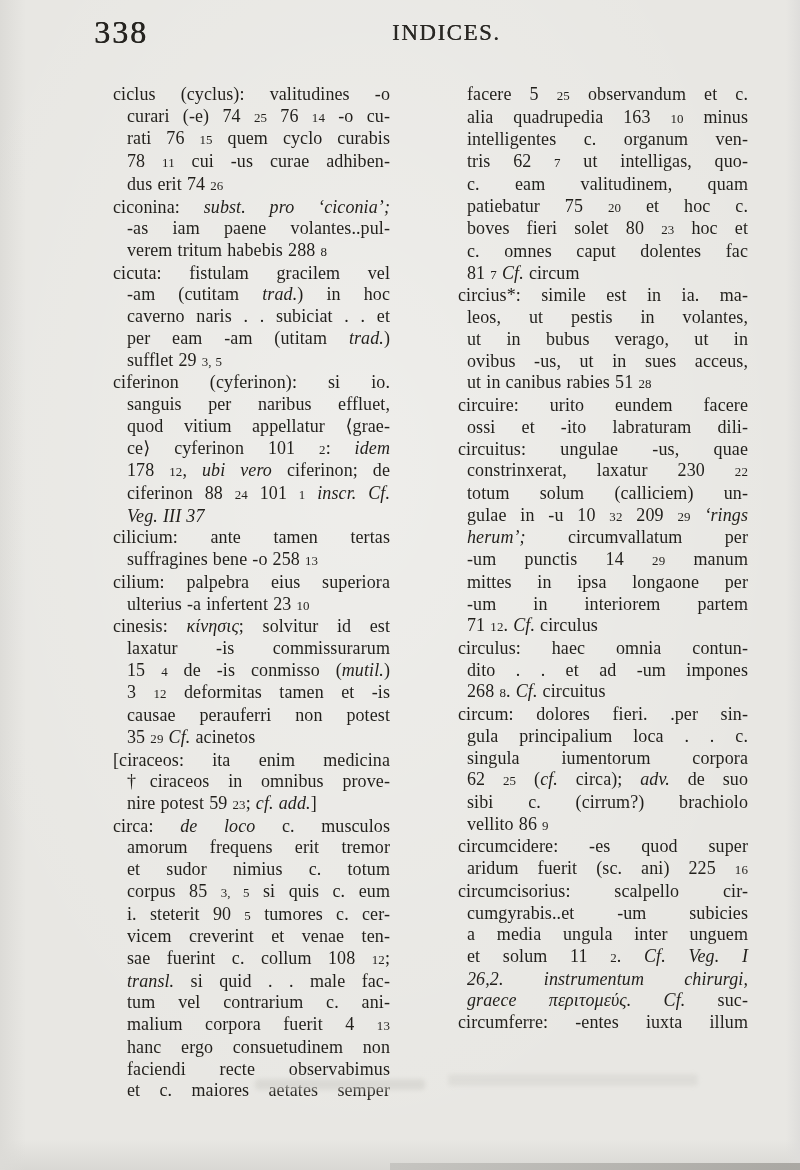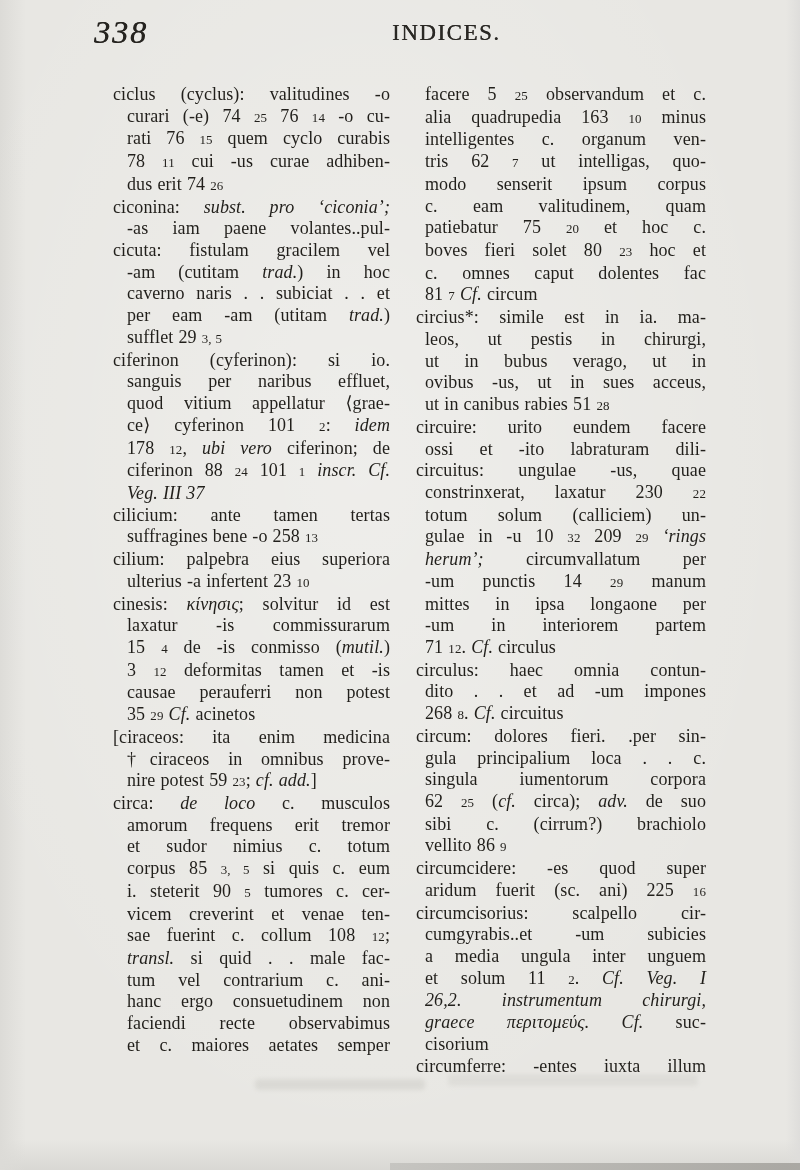--- a/index.html
+++ b/index.html
@@ -23,34 +23,33 @@
     opacity:.85;
   }
   .smudge{
     position:absolute;background:#cfcec9;opacity:.55;
     filter:blur(2px);border-radius:4px;
   }
   .pagenum{
     position:absolute;left:94px;top:14px;
     font-size:32px;color:#262420;letter-spacing:2px;
     text-shadow:0.4px 0 0 #262420;
-    font-style:italic;
   }
   .runhead{
     position:absolute;left:392px;top:20px;
     font-size:23px;color:#2a2824;letter-spacing:1.5px;
     text-shadow:0.3px 0 0 #2a2824;
   }
   .col{
     position:absolute;top:84px;
     font-size:18px;line-height:21.72px;color:#211f1b;
     letter-spacing:0.1px;word-spacing:0.5px;
   }
   .col-left{left:113px;width:277px;}
-  .col-right{left:416px;width:290px;}
+  .col-right{left:458px;width:290px;}
   .line{
     text-align:justify;text-align-last:justify;
     -moz-text-align-last:justify;
   }
   .col-left .line{padding-left:14px;}
   .col-right .line{padding-left:9px;}
   .line.head{padding-left:0;}
   .line.endline{text-align-last:left;-moz-text-align-last:left;}
   .bd{font-weight:normal;}
   .it{font-style:italic;}
@@ -65,20 +64,21 @@
 <div class="runhead">INDICES.</div>
 
 <div class="col col-left" id="col-left">
     <div class="line head"><span class="bd">ciclus</span><span> (cyclus): valitudines -o</span></div>
     <div class="line"><span>curari (-e) 74 </span><span class="sm">25</span><span> 76 </span><span class="sm">14</span><span> -o cu-</span></div>
     <div class="line"><span>rati 76 </span><span class="sm">15</span><span> quem cyclo curabis</span></div>
     <div class="line"><span>78 </span><span class="sm">11</span><span> cui -us curae adhiben-</span></div>
     <div class="line endline"><span>dus erit 74 </span><span class="sm">26</span></div>
     <div class="line head"><span class="bd">ciconina</span><span>: </span><span class="it">subst. pro ‘ciconia’;</span></div>
     <div class="line"><span>-as iam paene volantes..pul-</span></div>
+    <div class="line endline"><span>verem tritum habebis 288 </span><span class="sm">8</span></div>
     <div class="line head"><span class="bd">cicuta</span><span>: fistulam gracilem vel</span></div>
     <div class="line"><span>-am (cutitam </span><span class="it">trad.</span><span>) in hoc</span></div>
     <div class="line"><span>caverno naris . . subiciat . . et</span></div>
     <div class="line"><span>per eam -am (utitam </span><span class="it">trad.</span><span>)</span></div>
     <div class="line endline"><span>sufflet 29 </span><span class="sm">3, 5</span></div>
     <div class="line head"><span class="bd">ciferinon</span><span> (cyferinon): si io.</span></div>
     <div class="line"><span>sanguis per naribus effluet,</span></div>
     <div class="line"><span>quod vitium appellatur ⟨grae-</span></div>
     <div class="line"><span>ce⟩ cyferinon 101 </span><span class="sm">2</span><span>: </span><span class="it">idem</span></div>
     <div class="line"><span>178 </span><span class="sm">12</span><span>, </span><span class="it">ubi vero</span><span> ciferinon; de</span></div>
@@ -99,37 +99,37 @@
     <div class="line endline"><span>nire potest 59 </span><span class="sm">23</span><span>; </span><span class="it">cf. add.</span><span>]</span></div>
     <div class="line head"><span class="bd">circa</span><span>: </span><span class="it">de loco</span><span> c. musculos</span></div>
     <div class="line"><span>amorum frequens erit tremor</span></div>
     <div class="line"><span>et sudor nimius c. totum</span></div>
     <div class="line"><span>corpus 85 </span><span class="sm">3, 5</span><span> si quis c. eum</span></div>
     <div class="line"><span>i. steterit 90 </span><span class="sm">5</span><span> tumores c. cer-</span></div>
     <div class="line"><span>vicem creverint et venae ten-</span></div>
     <div class="line"><span>sae fuerint c. collum 108 </span><span class="sm">12</span><span>;</span></div>
     <div class="line"><span class="it">transl.</span><span> si quid . . male fac-</span></div>
     <div class="line"><span>tum vel contrarium c. ani-</span></div>
+    <div class="line"><span>malium corpora fuerit 4 </span><span class="sm">13</span></div>
     <div class="line"><span>hanc ergo consuetudinem non</span></div>
     <div class="line"><span>faciendi recte observabimus</span></div>
     <div class="line"><span>et c. maiores aetates semper</span></div>
   </div>
 <div class="col col-right" id="col-right">
     <div class="line"><span>facere 5 </span><span class="sm">25</span><span> observandum et c.</span></div>
     <div class="line"><span>alia quadrupedia 163 </span><span class="sm">10</span><span> minus</span></div>
     <div class="line"><span>intelligentes c. organum ven-</span></div>
     <div class="line"><span>tris 62 </span><span class="sm">7</span><span> ut intelligas, quo-</span></div>
-    <div class="line"><span>modo senserit ipsum corpus</span></div>
     <div class="line"><span>c. eam valitudinem, quam</span></div>
     <div class="line"><span>patiebatur 75 </span><span class="sm">20</span><span> et hoc c.</span></div>
     <div class="line"><span>boves fieri solet 80 </span><span class="sm">23</span><span> hoc et</span></div>
     <div class="line"><span>c. omnes caput dolentes fac</span></div>
     <div class="line endline"><span>81 </span><span class="sm">7</span><span> </span><span class="it">Cf.</span><span> circum</span></div>
     <div class="line head"><span class="bd">circius*</span><span>: simile est in ia. ma-</span></div>
-    <div class="line"><span>leos, ut pestis in chirurgi,</span></div>
+    <div class="line"><span>leos, ut pestis in volantes,</span></div>
     <div class="line"><span>ut in bubus verago, ut in</span></div>
     <div class="line"><span>ovibus -us, ut in sues acceus,</span></div>
     <div class="line endline"><span>ut in canibus rabies 51 </span><span class="sm">28</span></div>
     <div class="line head"><span class="bd">circuire</span><span>: urito eundem facere</span></div>
     <div class="line"><span>ossi et -ito labraturam dili-</span></div>
     <div class="line head"><span class="bd">circuitus</span><span>: ungulae -us, quae</span></div>
     <div class="line"><span>constrinxerat, laxatur 230 </span><span class="sm">22</span></div>
     <div class="line"><span>totum solum (calliciem) un-</span></div>
     <div class="line"><span>gulae in -u 10 </span><span class="sm">32</span><span> 209 </span><span class="sm">29</span><span> </span><span class="it">‘rings</span></div>
     <div class="line"><span class="it">herum’;</span><span> circumvallatum per</span></div>
@@ -147,19 +147,18 @@
     <div class="line"><span>sibi c. (cirrum?) brachiolo</span></div>
     <div class="line endline"><span>vellito 86 </span><span class="sm">9</span></div>
     <div class="line head"><span class="bd">circumcidere</span><span>: -es quod super</span></div>
     <div class="line"><span>aridum fuerit (sc. ani) 225 </span><span class="sm">16</span></div>
     <div class="line head"><span class="bd">circumcisorius</span><span>: scalpello cir-</span></div>
     <div class="line"><span>cumgyrabis..et -um subicies</span></div>
     <div class="line"><span>a media ungula inter unguem</span></div>
     <div class="line"><span>et solum 11 </span><span class="sm">2</span><span>. </span><span class="it">Cf. Veg. I</span></div>
     <div class="line"><span class="it">26,2. instrumentum chirurgi,</span></div>
     <div class="line"><span class="it">graece</span><span> </span><span class="it">περιτομεύς.</span><span> </span><span class="it">Cf.</span><span> suc-</span></div>
-    <div class="line endline"><span>cisorium</span></div>
     <div class="line head"><span class="bd">circumferre</span><span>: -entes iuxta illum</span></div>
   </div>
 
 <div class="smudge" style="left:255px;top:1079px;width:170px;height:11px;"></div>
 <div class="smudge" style="left:448px;top:1074px;width:250px;height:12px;opacity:.4;"></div>
 <div class="edge-strip"></div>
 
 </body></html>

